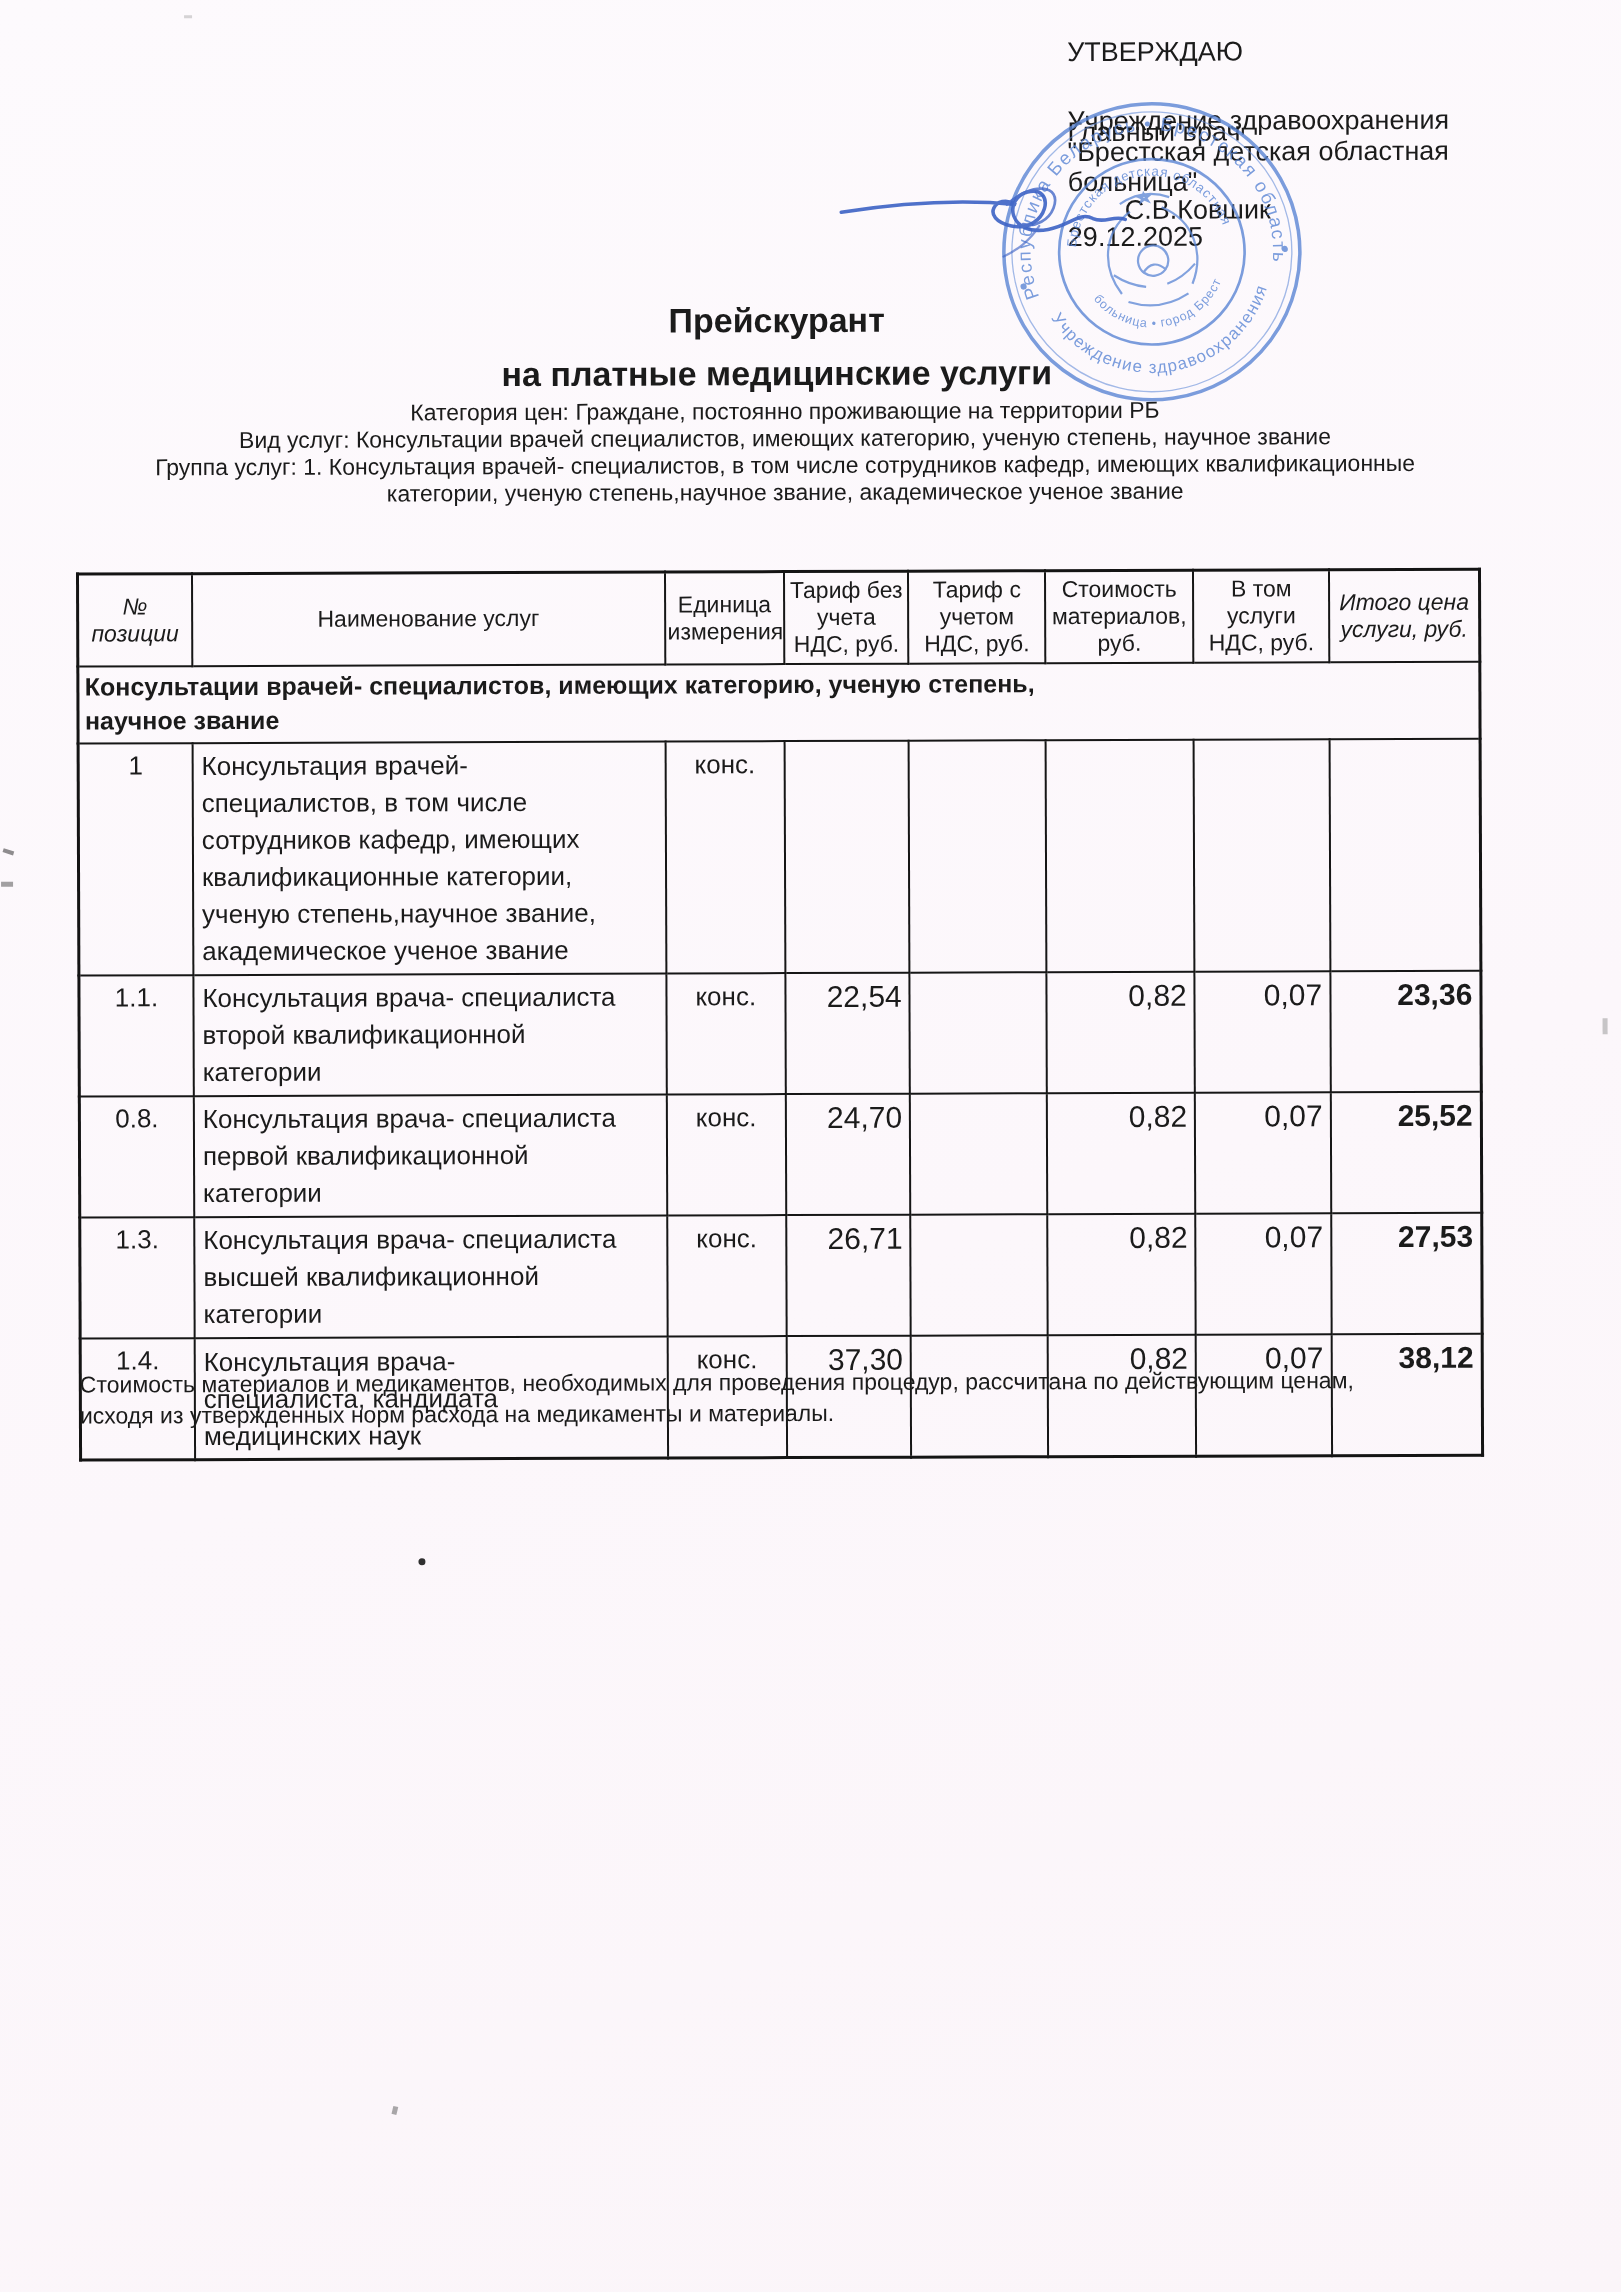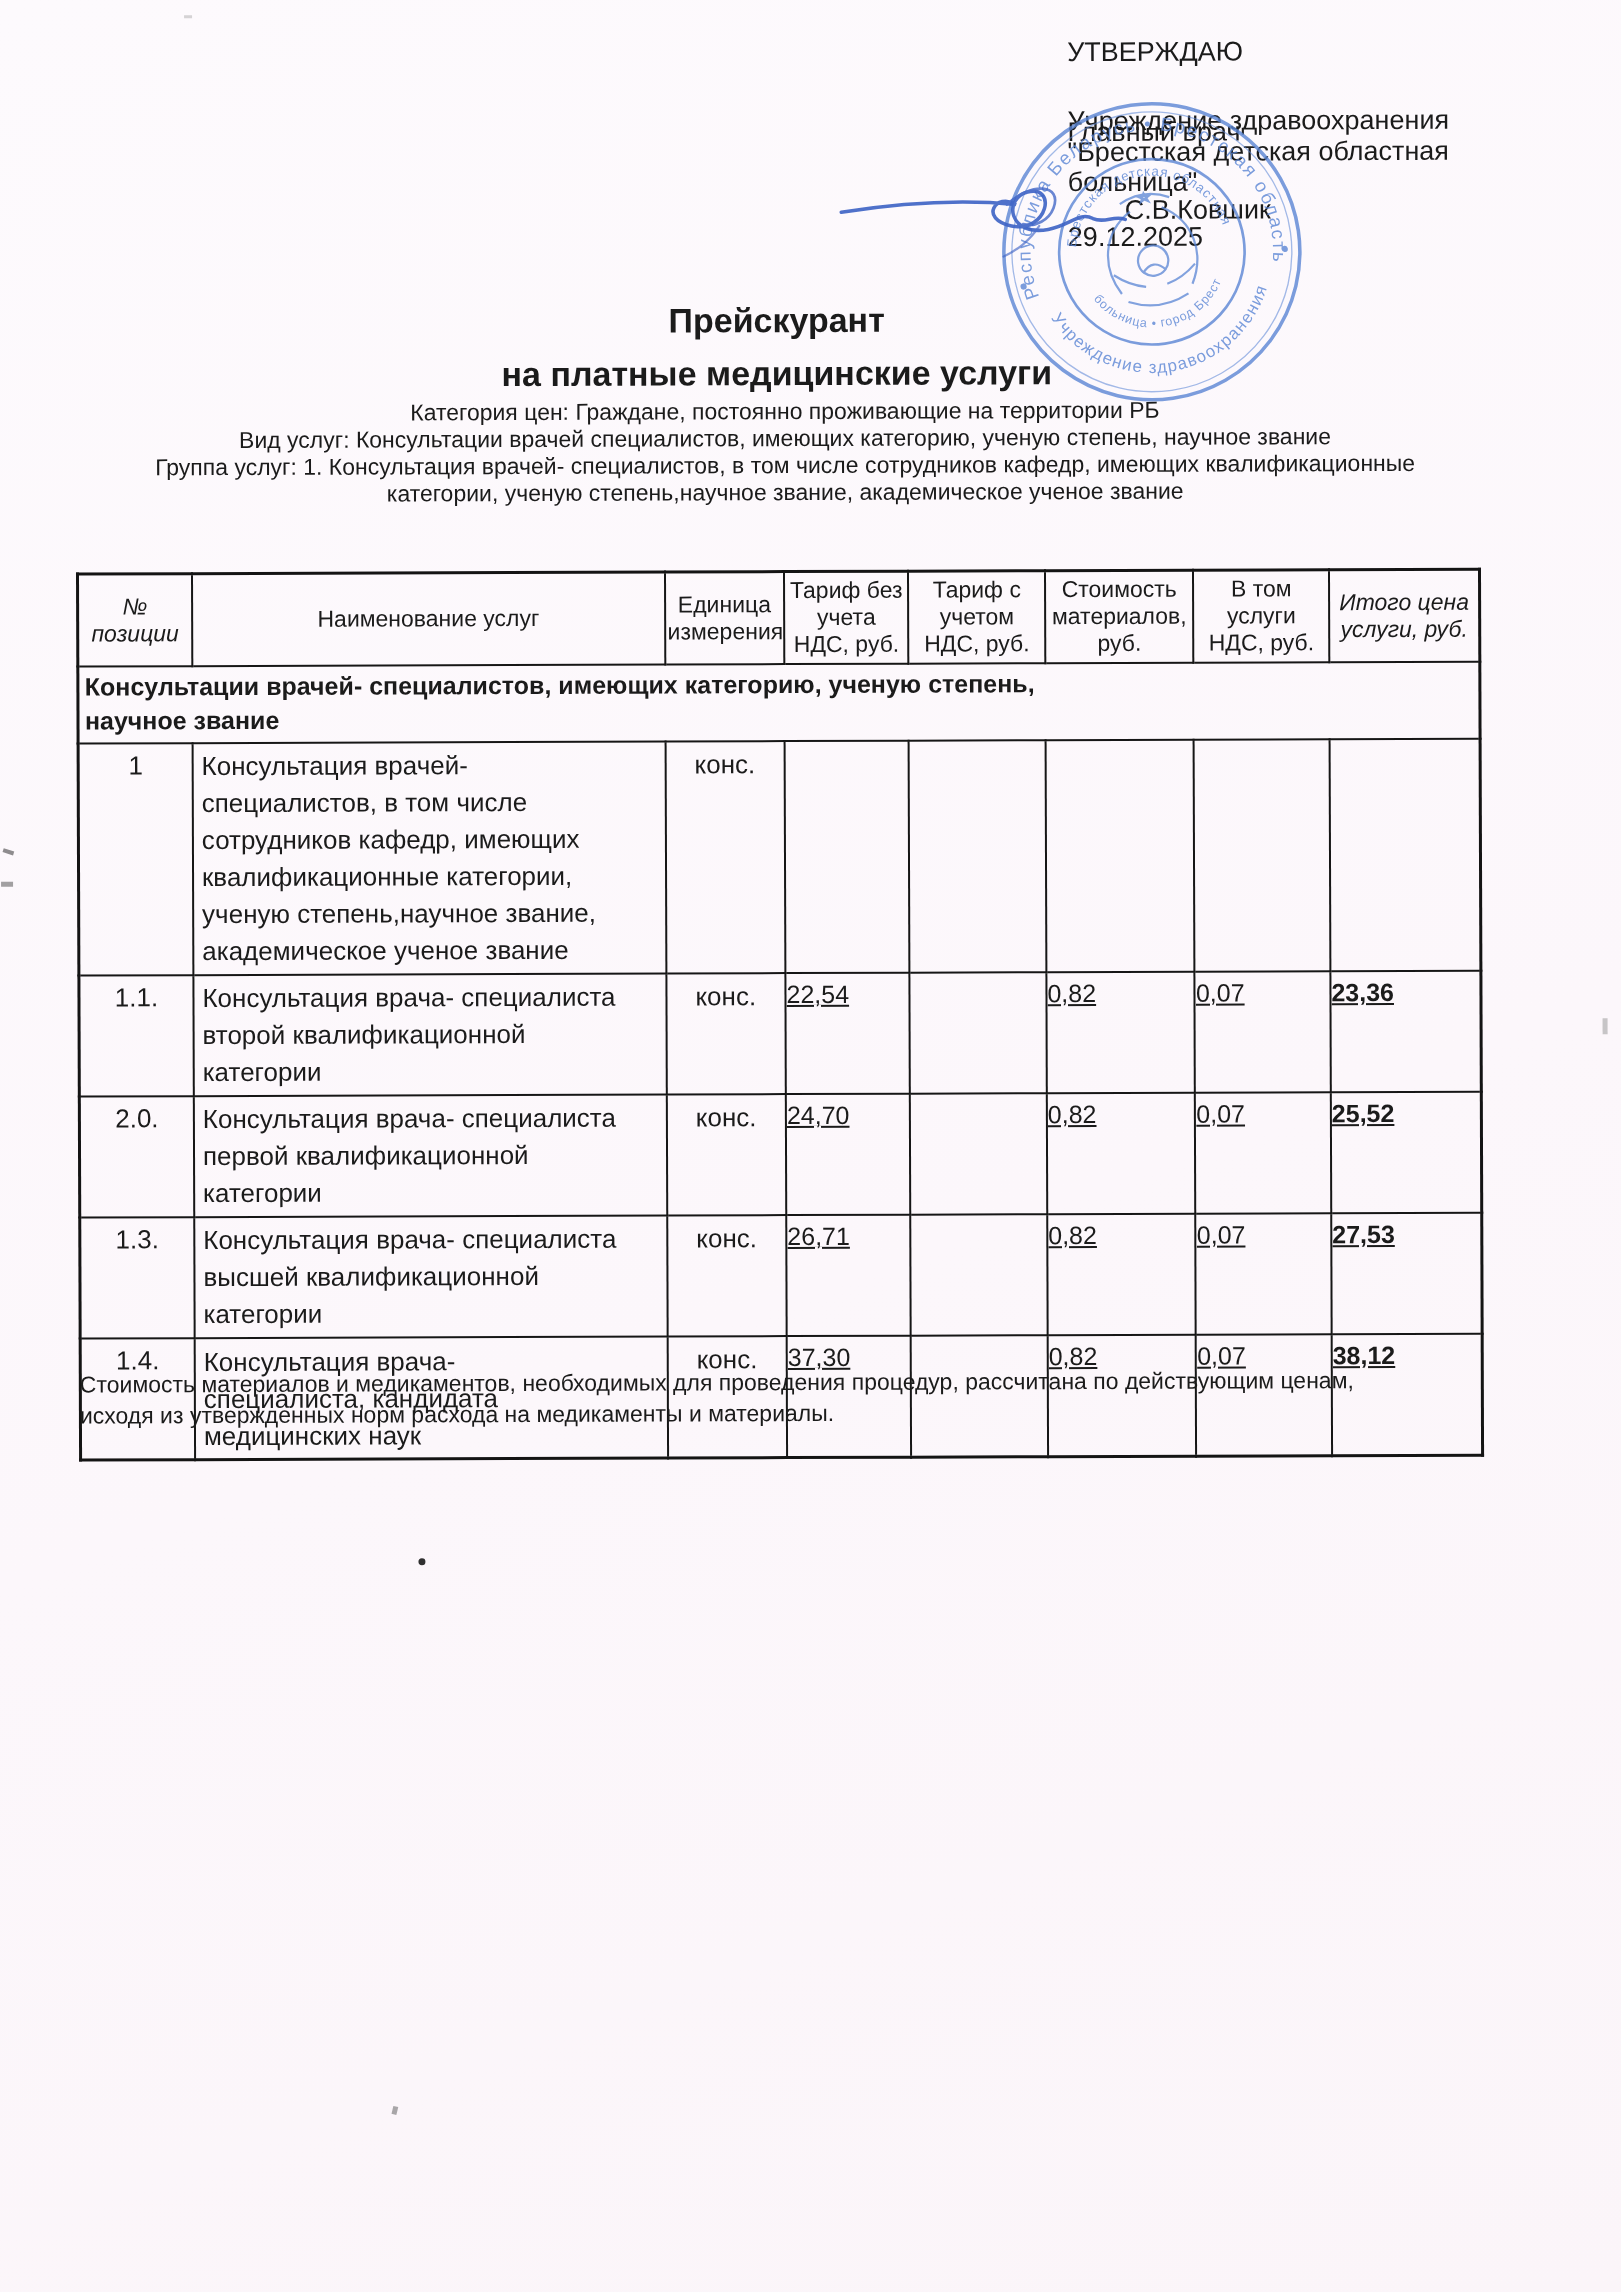--- a/index.html
+++ b/index.html
@@ -27,21 +27,21 @@
   
   .meta{position:absolute;left:125px;top:398px;width:1325px;text-align:center;font-size:23px;line-height:27px;}
   
   table.price{position:absolute;left:78px;top:570px;border-collapse:collapse;table-layout:fixed;width:1405px;border:3.6px solid #141414;}
   table.price th,table.price td{border:2.7px solid #161616;overflow:hidden;}
   table.price thead th{font-weight:normal;font-size:23px;line-height:27px;text-align:center;vertical-align:middle;padding:1.8px 1.8px;height:92px;box-sizing:border-box;}
   td.section{font-weight:bold;font-size:25px;line-height:34px;text-align:left;vertical-align:top;padding:2.7px 349px 4.5px 5.4px;height:72px;box-sizing:border-box;}
   td.c-num{text-align:center;vertical-align:top;font-size:26px;padding-top:6.3px;}
   td.c-name{text-align:left;vertical-align:top;font-size:26px;line-height:37px;padding:4.5px 43px 3.6px 8px;}
   td.c-unit{text-align:center;vertical-align:top;font-size:26px;padding-top:7.2px;}
-  td.c-val{vertical-align:top;font-size:25px;padding:6.3px 7.2px 0 0;text-decoration:underline;}
+  td.c-val{text-align:right;vertical-align:top;font-size:30px;padding:6.3px 7.2px 0 0;}
   td.c-total{font-weight:bold;}
   
   .footnote{position:absolute;left:79px;top:1367px;width:1308px;font-size:23px;line-height:31px;text-align:left;}
   
   .speck{position:absolute;background:#333;}
   .sp1{left:3.6px;top:847px;width:10.7px;height:3.6px;opacity:.55;transform:rotate(18deg);}
   .sp2{left:1.8px;top:879px;width:12.5px;height:4.5px;opacity:.45;}
   .sp3{left:417px;top:1557px;width:7.2px;height:7.2px;border-radius:50%;background:#1a1a1a;opacity:.9;}
   .sp4{left:1603px;top:1021px;width:4.5px;height:16px;background:#888;opacity:.45;}
   .sp5{left:389px;top:2105px;width:5.4px;height:8px;background:#555;opacity:.5;transform:rotate(14deg);}
@@ -153,21 +153,21 @@
           <td class="c-num">1.1.</td>
           <td class="c-name">Консультация врача- специалиста второй квалификационной категории</td>
           <td class="c-unit">конс.</td>
           <td class="c-val">22,54</td>
           <td class="c-val"></td>
           <td class="c-val">0,82</td>
           <td class="c-val">0,07</td>
           <td class="c-val c-total">23,36</td>
         </tr>
         <tr style="height: 110px;">
-          <td class="c-num">2.0.</td>
+          <td class="c-num">0.8.</td>
           <td class="c-name">Консультация врача- специалиста первой квалификационной категории</td>
           <td class="c-unit">конс.</td>
           <td class="c-val">24,70</td>
           <td class="c-val"></td>
           <td class="c-val">0,82</td>
           <td class="c-val">0,07</td>
           <td class="c-val c-total">25,52</td>
         </tr>
         <tr style="height: 107px;">
           <td class="c-num">1.3.</td>

